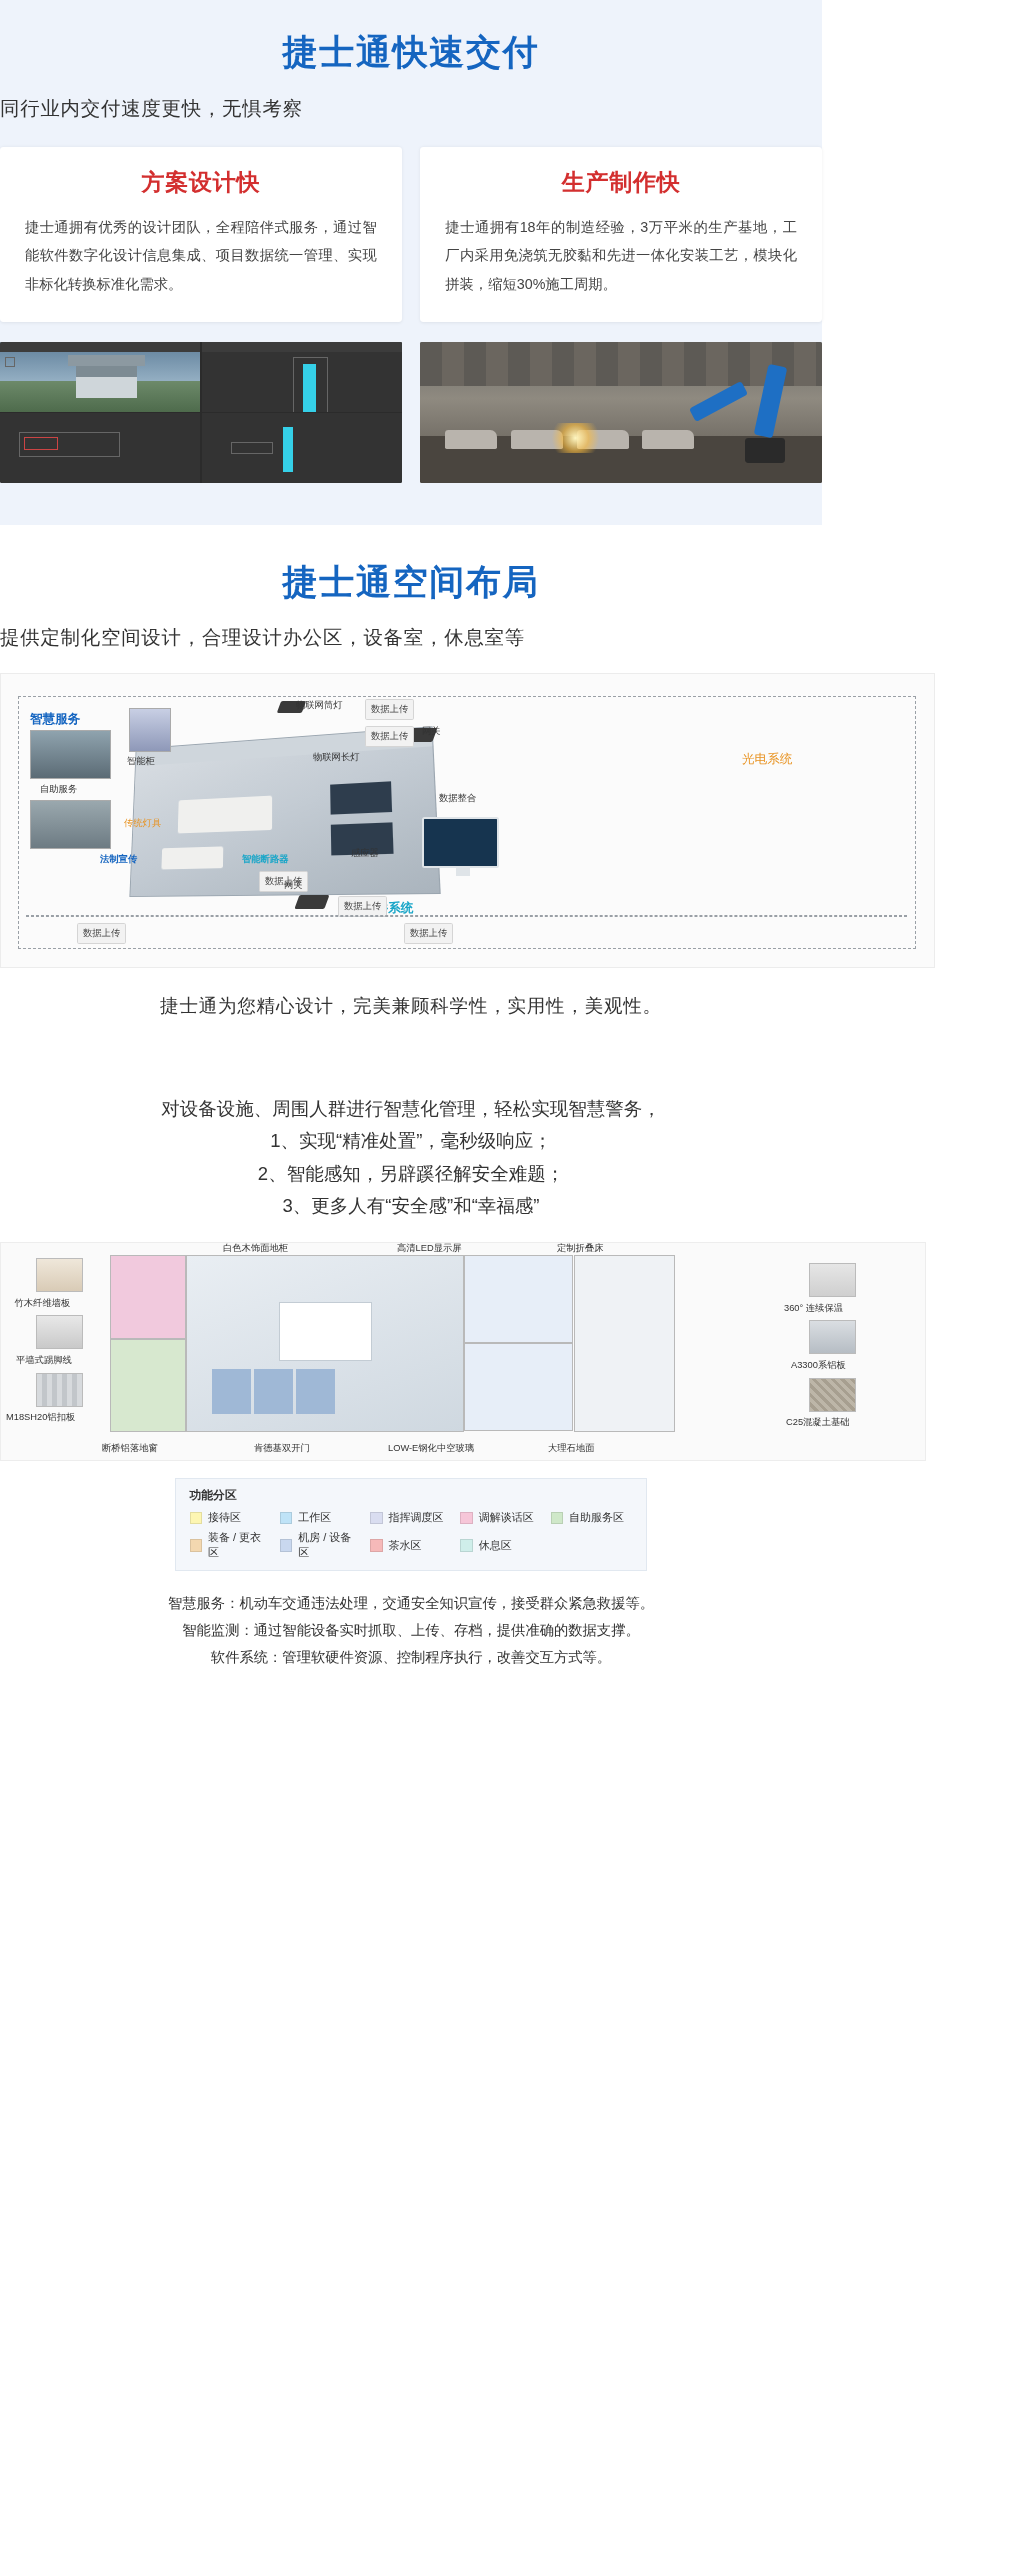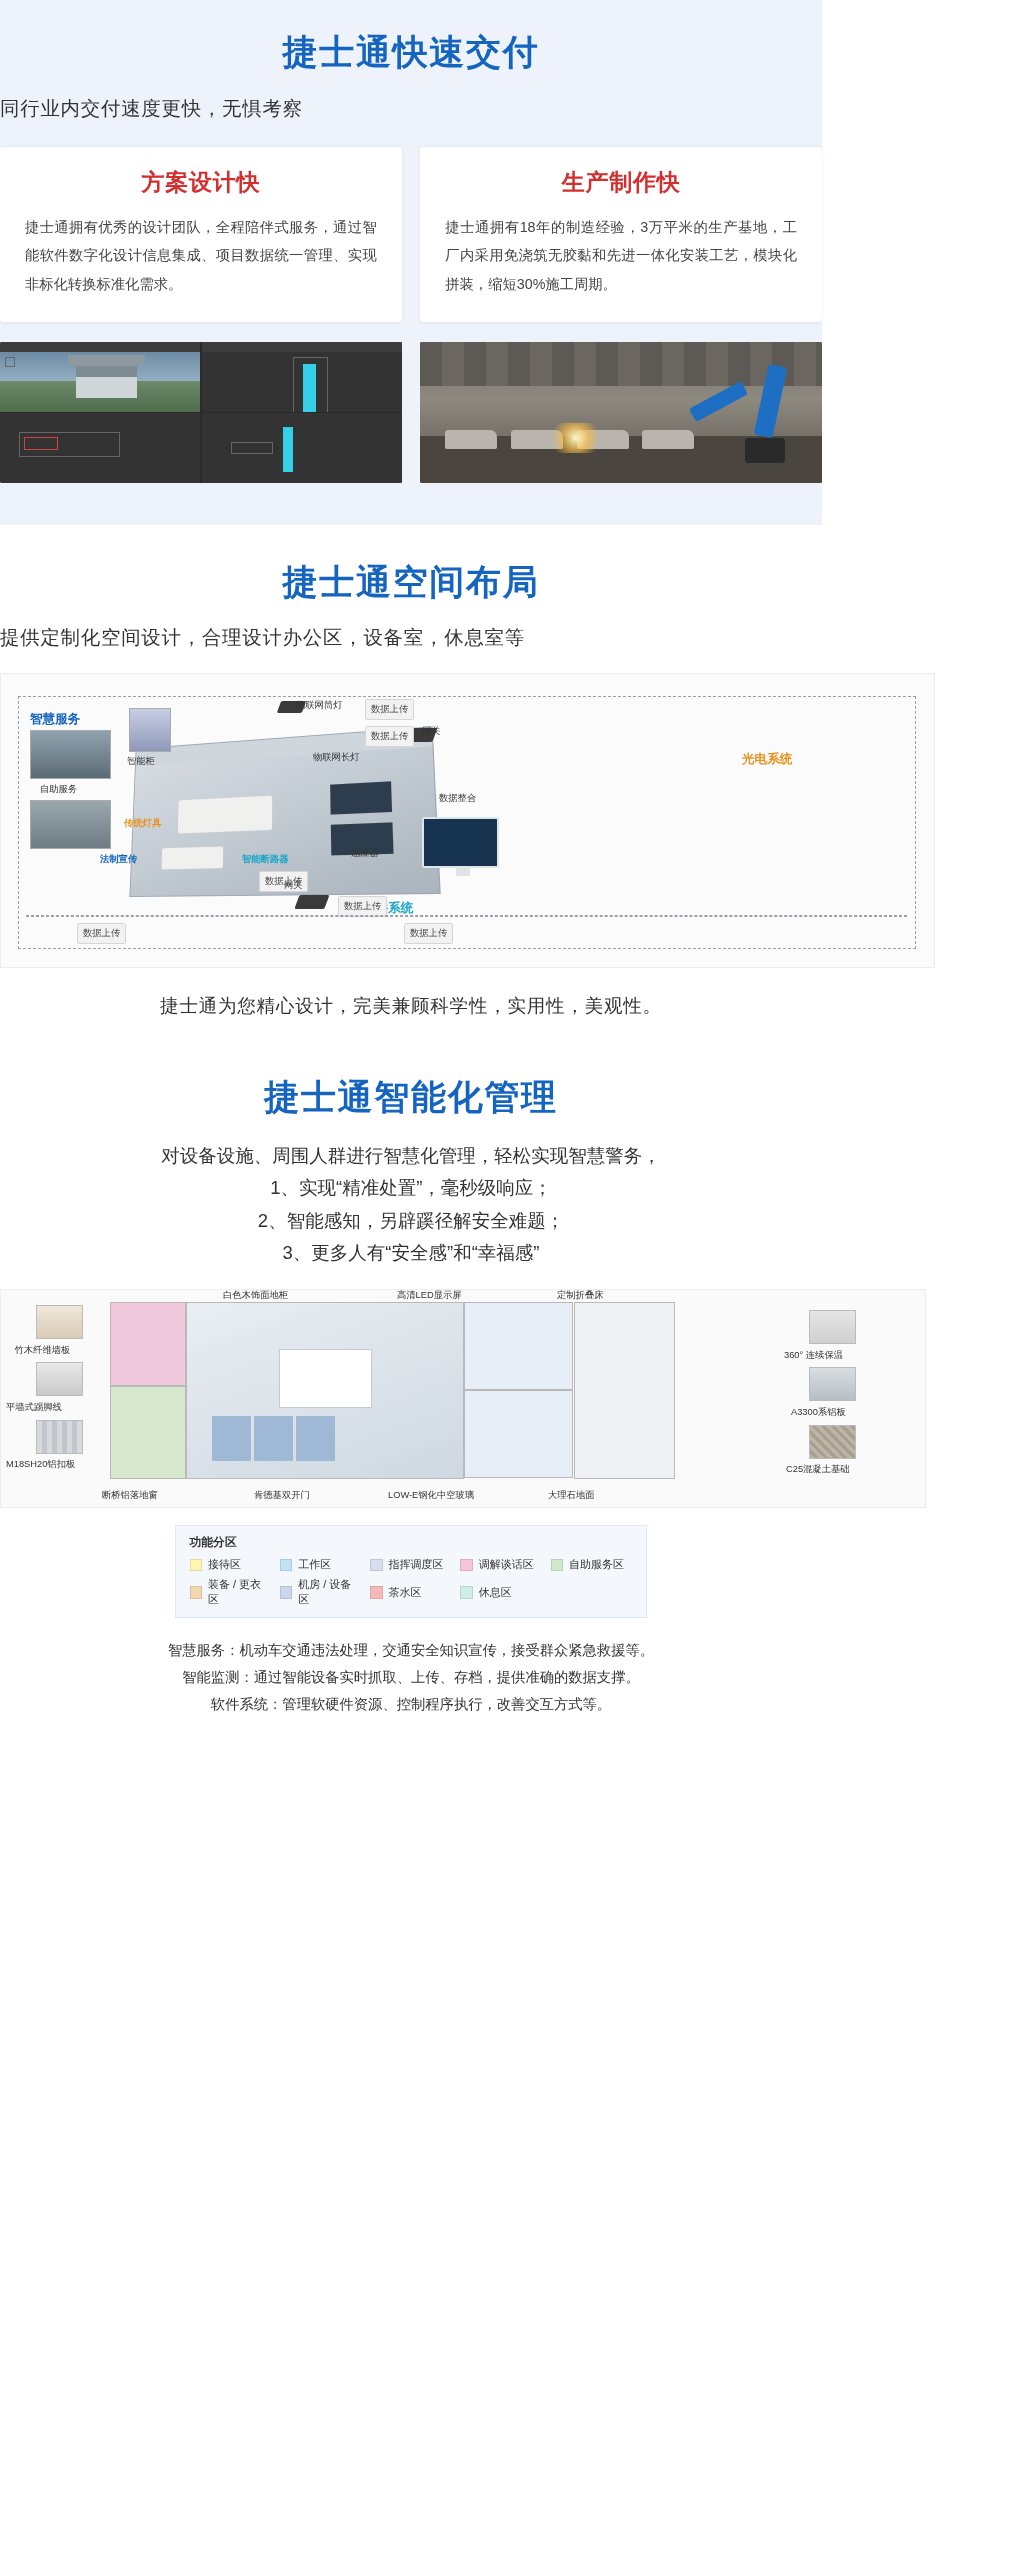--- a/index.html
+++ b/index.html
@@ -100,21 +100,21 @@
     margin: 22px auto 0 auto;
     height: 295px;
     position: relative;
     background: #fbfbfb;
     border: 0.8px solid #ececec;
     font-size: 9.3px;
   }
   .dlabel { position:absolute; color:#333; white-space:nowrap; }
   .dlabel.blue { color:#1565c0; font-weight:bold; }
   .dlabel.cyan { color:#1aa6c8; font-weight:bold; }
-  .dlabel.orange { color:#e8921f; font-weight:bold; }
+  .dlabel.orange { color:#e8921f; font-weight:normal; }
   .dbox { position:absolute; background:#f2f2f2; border:0.8px solid #d5d5d5; color:#444; padding:3px 5px; border-radius:1.7px; white-space:nowrap; }
   .droom {
     position:absolute; left:118px; top:61px; width:312px; height:160px;
     background: linear-gradient(160deg,#d9dee3 0%,#c3cbd3 50%,#aab4bd 100%);
     transform: perspective(589px) rotateX(10deg) rotateY(-14deg);
     border:1.7px solid #9aa5af;
   }
   .droom .wall { position:absolute; background:#b9c2ca; }
   .droom .desk { position:absolute; background:#f0f0ee; border-radius:2.5px; }
   .droom .mon { position:absolute; background:#2e3d4d; }
@@ -260,34 +260,33 @@
       <div class="dbox" style="left:76px;top:249px;">数据上传</div>
       <div class="dbox" style="left:403px;top:249px;">数据上传</div>
 
       <div class="dashed" style="left:25px;top:241px;width:881px;height:0.8px;"></div>
     </div>
 
     <p class="sec2-foot">捷士通为您精心设计，完美兼顾科学性，实用性，美观性。</p>
   </section>
 
   <section class="sec3">
-    <h2 class="sec-title">捷士通智能化管理</h2>
     <div class="lines">
       <div>对设备设施、周围人群进行智慧化管理，轻松实现智慧警务，</div>
       <div>1、实现“精准处置”，毫秒级响应；</div>
       <div>2、智能感知，另辟蹊径解安全难题；</div>
       <div>3、更多人有“安全感”和“幸福感”</div>
     </div>
 
     <div class="floorplan">
 
       <div class="swatch" style="left:35px;top:15px;background:linear-gradient(#efe7da,#d9cbb6);"></div>
       <div class="fp-label" style="left:13.5px;top:54px;">竹木纤维墙板</div>
       <div class="swatch" style="left:35px;top:72px;background:linear-gradient(#e8e8e8,#c9c9c9);"></div>
-      <div class="fp-label" style="left:5px;top:111px;">平墙式踢脚线</div>
+      <div class="fp-label" style="left:15px;top:111px;">平墙式踢脚线</div>
       <div class="swatch" style="left:35px;top:130px;background:repeating-linear-gradient(90deg,#d7dadd 0 5px,#c2c6ca 5px 10px);"></div>
       <div class="fp-label" style="left:5px;top:168px;">M18SH20铝扣板</div>
 
       <div class="fp-room" style="left:109px;top:11.8px;width:76px;height:84px;background:#f1c9dd;"></div>
       <div class="fp-room" style="left:109px;top:96px;width:76px;height:93px;background:#d7e8cf;"></div>
       <div class="fp-room" style="left:185px;top:11.8px;width:278px;height:177px;background:linear-gradient(160deg,#e9eef3,#cfd8e0);"></div>
       <div class="fp-room" style="left:463px;top:11.8px;width:109px;height:88px;background:#e7eef8;"></div>
       <div class="fp-room" style="left:463px;top:100px;width:109px;height:88px;background:#e7eef8;"></div>
       <div class="fp-room" style="left:573px;top:11.8px;width:101px;height:177px;background:#eff2f5;"></div>
 

